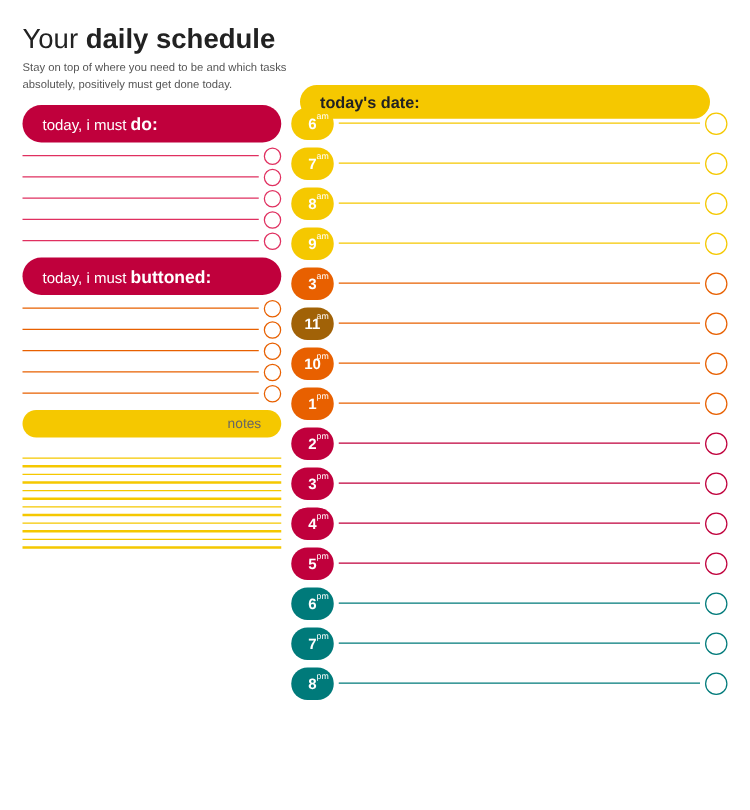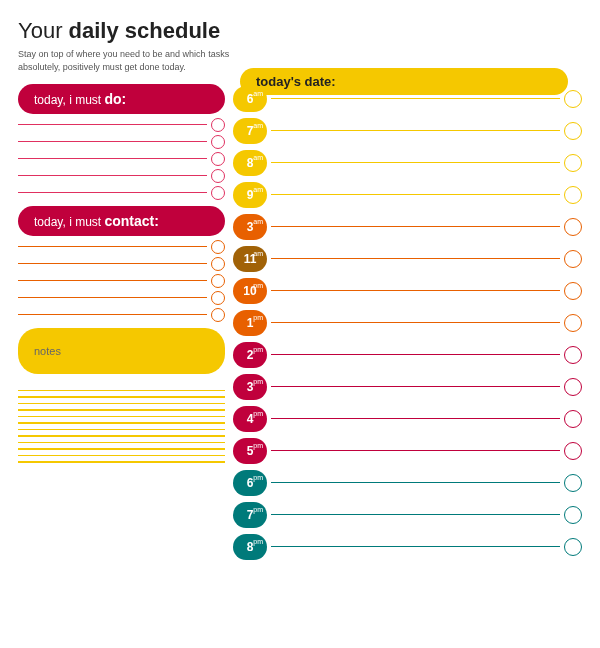--- a/index.html
+++ b/index.html
@@ -144,24 +144,24 @@
     .task-line-bar.orange { background: #e86000; }
     .task-check.orange { border-color: #e86000; }
 
     
     .notes-section {
       margin-top: 4px;
     }
     .notes-label {
       background: #f5c800;
       border-radius: 20px;
-      padding: 17px 16px;
+      padding: 5px 16px;
       font-size: 11px;
       color: #666;
-      text-align: left;
+      text-align: right;
       margin-bottom: 16px;
     }
     .note-line {
       height: 1.5px;
       background: #f5c800;
       margin-bottom: 5px;
     }
 
     
     .schedule {
@@ -258,21 +258,21 @@
             <div class="task-line-bar"></div>
             <div class="task-check"></div>
           </div>
         <div class="task-line">
             <div class="task-line-bar"></div>
             <div class="task-check"></div>
           </div>
       </div>
 
       <div class="section-label crimson">
-        <span>today, i must </span>&nbsp;<strong>contact:</strong>
+        <span>today, i must </span>&nbsp;<strong>buttoned:</strong>
       </div>
       <div class="task-lines">
         <div class="task-line">
             <div class="task-line-bar orange"></div>
             <div class="task-check orange"></div>
           </div>
         <div class="task-line">
             <div class="task-line-bar orange"></div>
             <div class="task-check orange"></div>
           </div>

